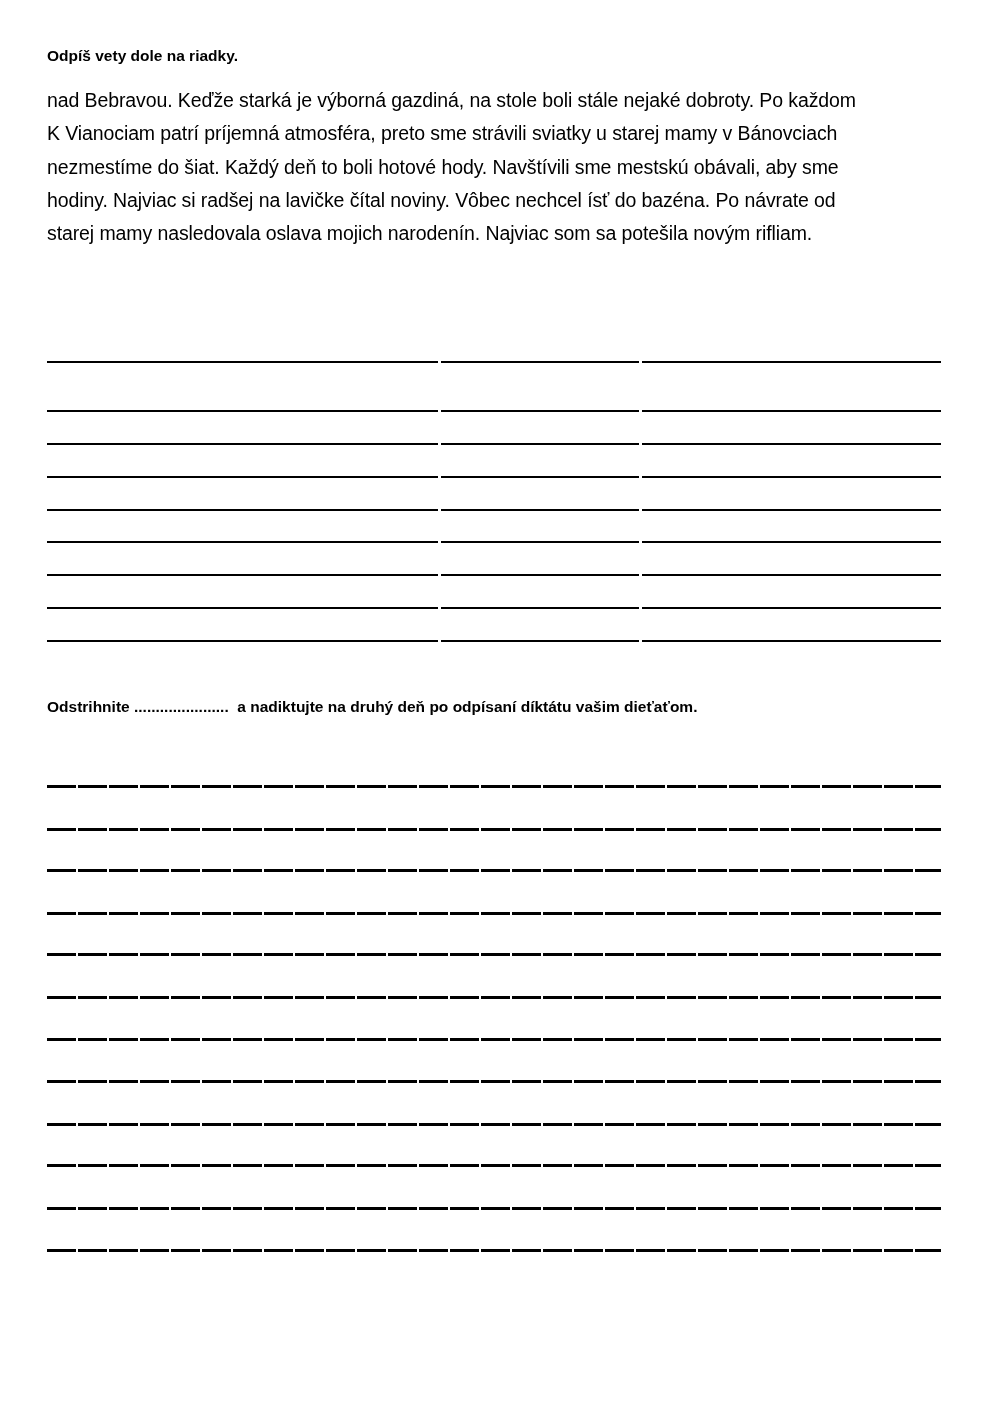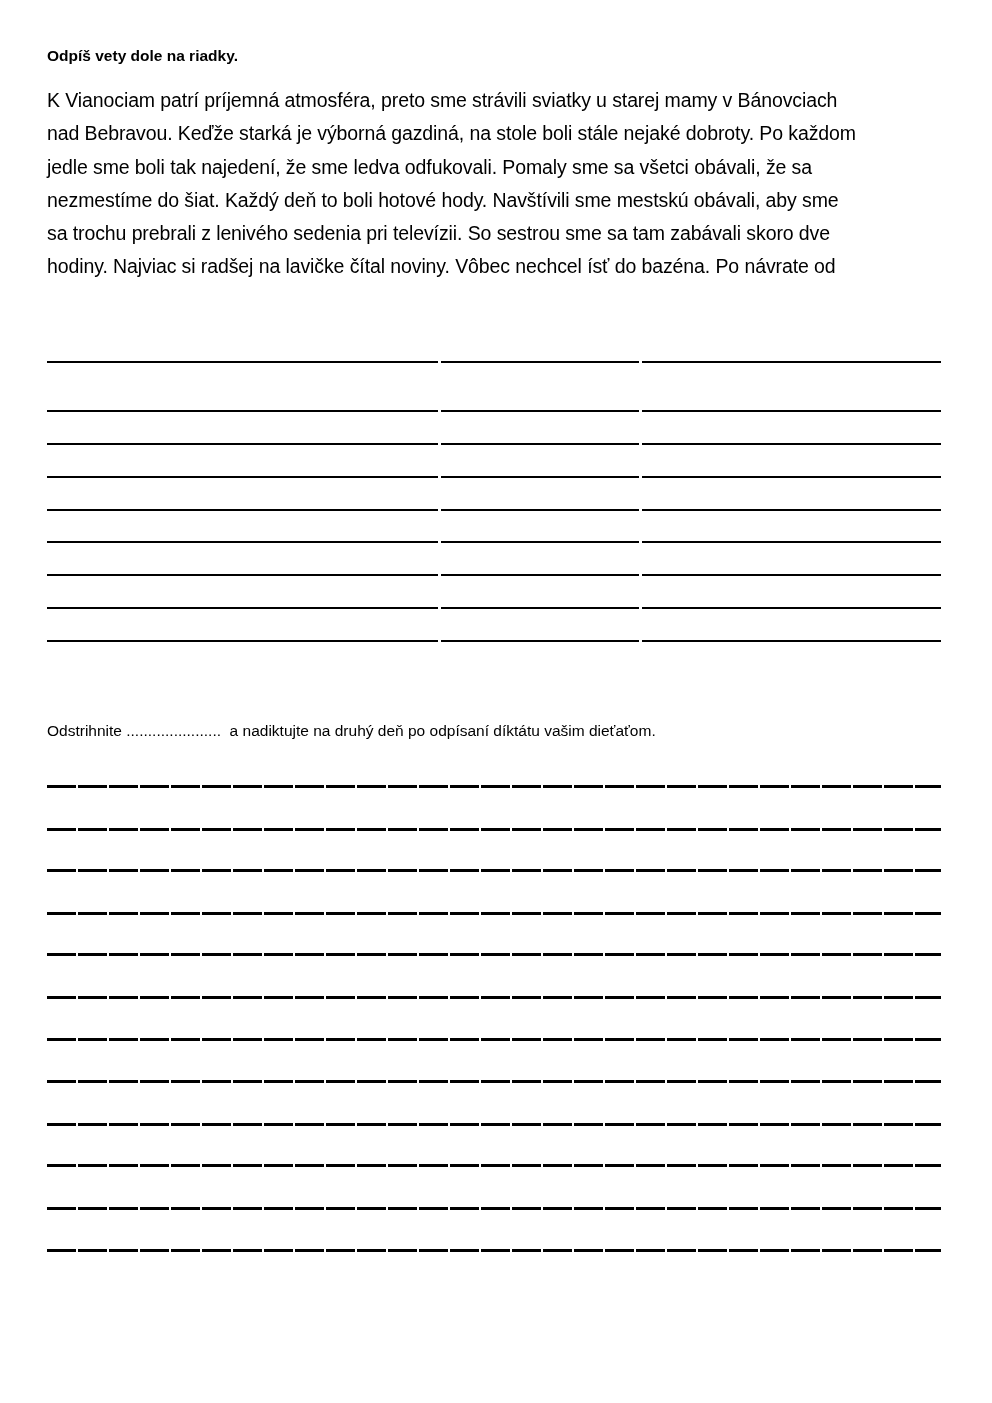--- a/index.html
+++ b/index.html
@@ -45,23 +45,23 @@
     background: linear-gradient(90deg,
       #000000 0px, #000000 391px,
       transparent 391px, transparent 394px,
       #000000 394px, #000000 592px,
       transparent 592px, transparent 595px,
       #000000 595px, #000000 894px);
   }
   .instruction {
     position: absolute;
     left: 47px;
-    top: 722px;
+    top: 698px;
     font-size: 15.5px;
-    font-weight: normal;
+    font-weight: bold;
     white-space: pre;
   }
   
   .dash-line {
     position: absolute;
     left: 47px;
     width: 894px;
     height: 3.4px;
     background: repeating-linear-gradient(90deg,
       #000000 0px, #000000 29px,
@@ -69,26 +69,25 @@
   }
 </style>
 </head>
 <body>
 
 <div class="page">
 
   <div class="heading">Odpíš vety dole na riadky.</div>
 
   <div class="paragraph">
+    <div class="para-line">nad Bebravou. Keďže starká je výborná gazdiná, na stole boli stále nejaké dobroty. Po každom</div>
     <div class="para-line">K Vianociam patrí príjemná atmosféra, preto sme strávili sviatky u starej mamy v Bánovciach</div>
-    <div class="para-line">nad Bebravou. Keďže starká je výborná gazdiná, na stole boli stále nejaké dobroty. Po každom</div>
-    <div class="para-line">jedle sme boli tak najedení, že sme ledva odfukovali. Pomaly sme sa všetci obávali, že sa</div>
     <div class="para-line">nezmestíme do šiat. Každý deň to boli hotové hody. Navštívili sme mestskú obávali, aby sme</div>
-    <div class="para-line">sa trochu prebrali z lenivého sedenia pri televízii. So sestrou sme sa tam zabávali skoro dve</div>
     <div class="para-line">hodiny. Najviac si radšej na lavičke čítal noviny. Vôbec nechcel ísť do bazéna. Po návrate od</div>
+    <div class="para-line">starej mamy nasledovala oslava mojich narodenín. Najviac som sa potešila novým rifliam.</div>
   </div>
 
   <div id="copy-lines">
       <div class="thin-line" style="top: 361px;"></div>
       <div class="thin-line" style="top: 410px;"></div>
       <div class="thin-line" style="top: 443px;"></div>
       <div class="thin-line" style="top: 476px;"></div>
       <div class="thin-line" style="top: 509px;"></div>
       <div class="thin-line" style="top: 541px;"></div>
       <div class="thin-line" style="top: 574px;"></div>

